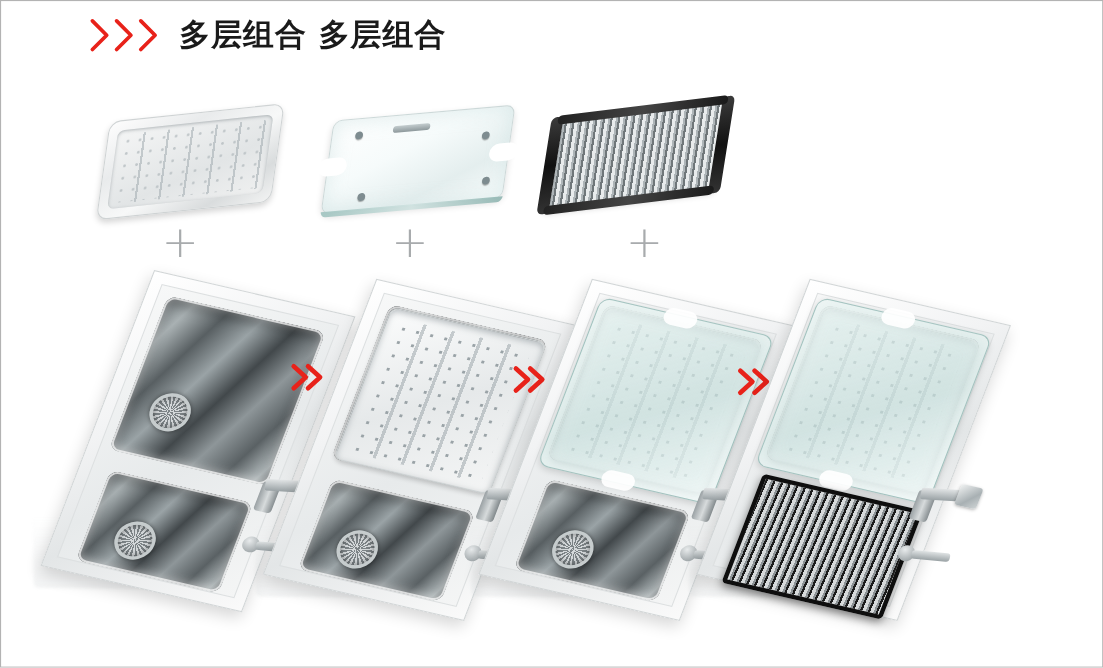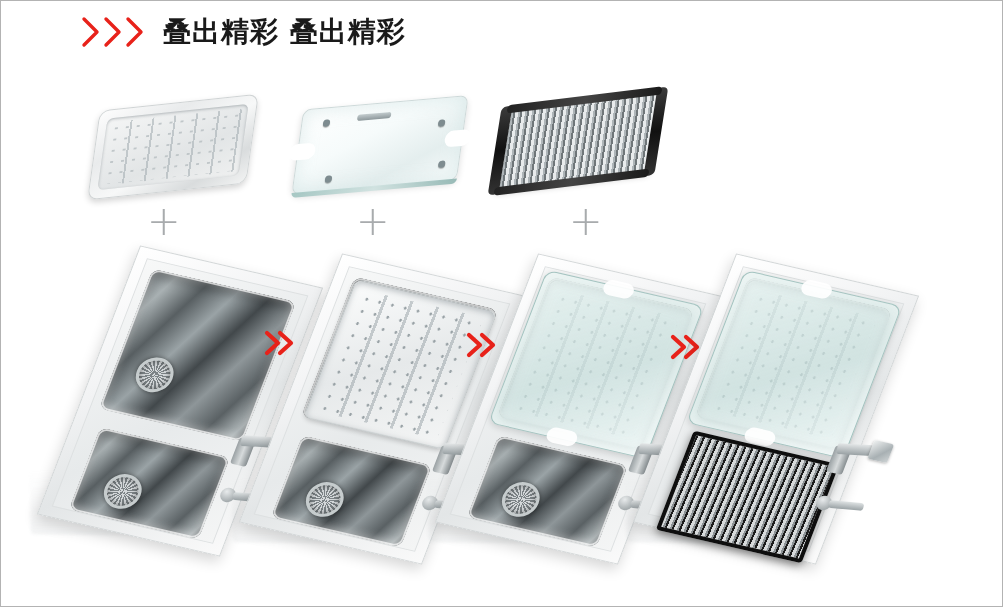--- a/index.html
+++ b/index.html
@@ -305,21 +305,21 @@
       <svg width="20" height="32" viewBox="0 0 20 32">
           <path d="M3 3 L16 16 L3 29" fill="none" stroke="#e8221a" stroke-width="3.4" stroke-linecap="round" stroke-linejoin="round"></path>
         </svg>
       <svg width="20" height="32" viewBox="0 0 20 32">
           <path d="M3 3 L16 16 L3 29" fill="none" stroke="#e8221a" stroke-width="3.4" stroke-linecap="round" stroke-linejoin="round"></path>
         </svg>
       <svg width="20" height="32" viewBox="0 0 20 32">
           <path d="M3 3 L16 16 L3 29" fill="none" stroke="#e8221a" stroke-width="3.4" stroke-linecap="round" stroke-linejoin="round"></path>
         </svg>
     </span>
-    <span class="heading-text">叠出精彩  叠出精彩</span>
+    <span class="heading-text">多层组合  多层组合</span>
   </div>
 
   <div class="acc-row">
 
     <div class="acc tray-wrap">
       <div class="tray">
         <div class="tray-body"></div>
         <div class="tray-inner"></div>
         <div class="tray-ribs"></div>
         <div class="tray-perf"></div>

